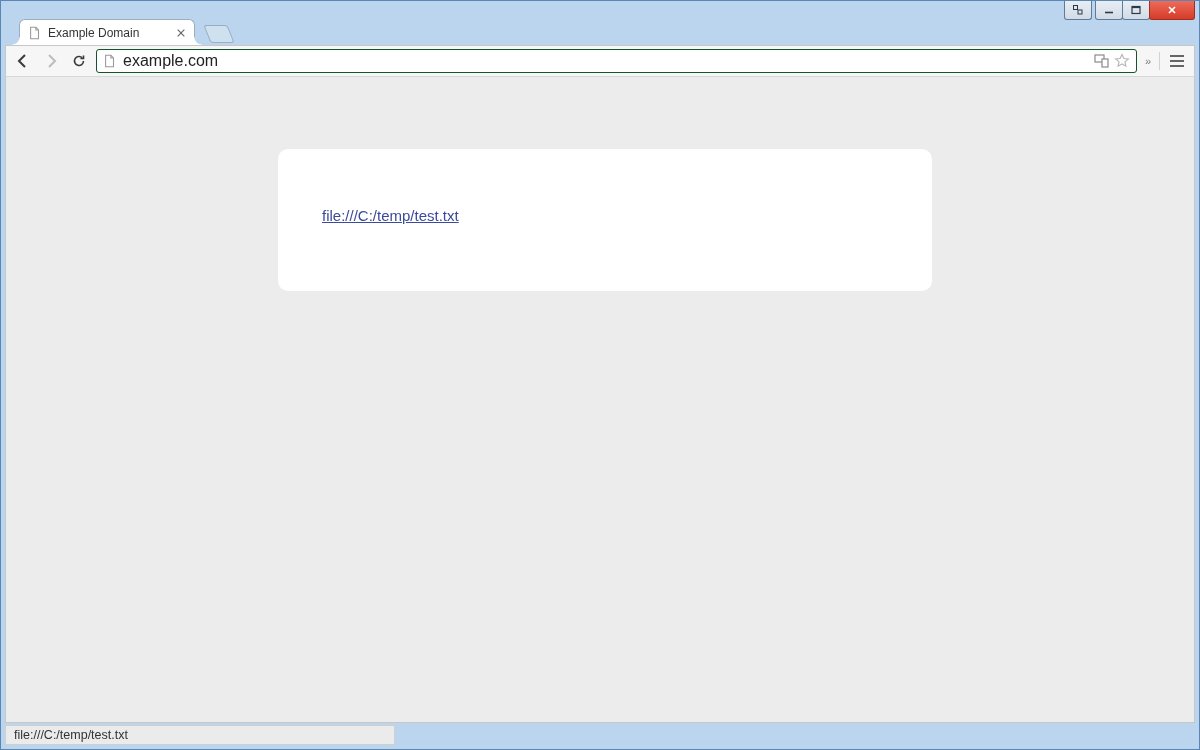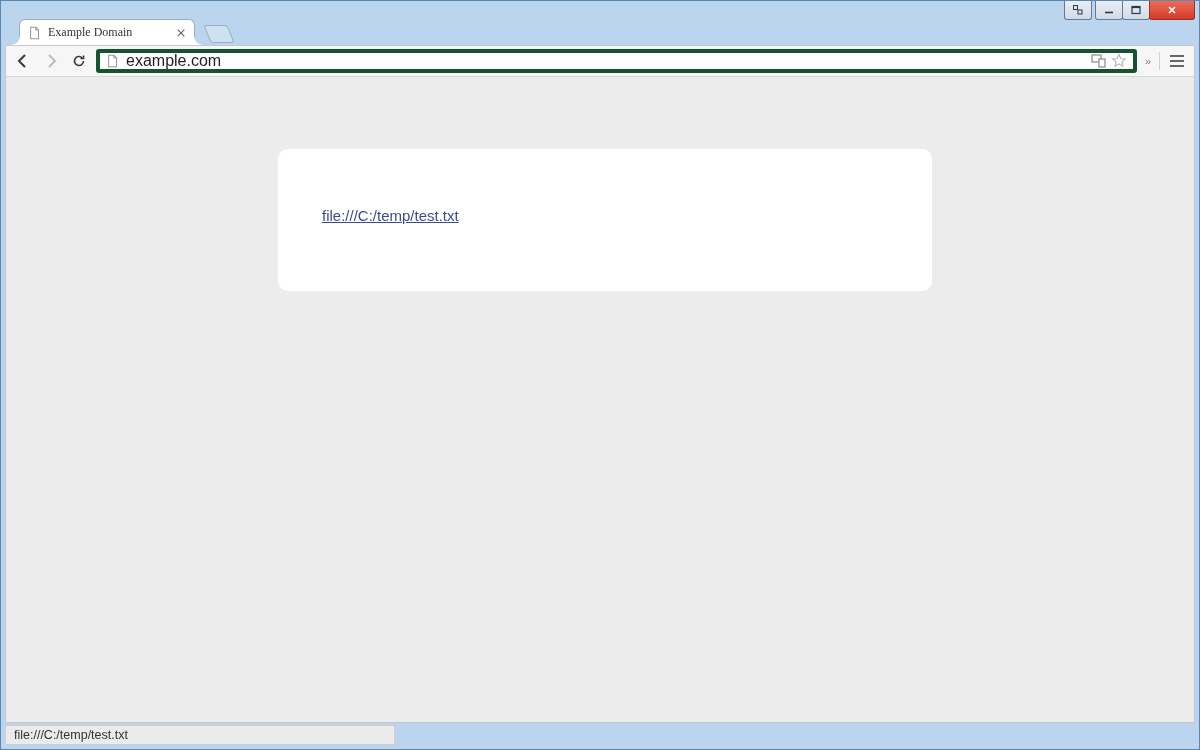--- a/index.html
+++ b/index.html
@@ -7,34 +7,34 @@
   body { background: #bad5ed; border: 1px solid #5a86b3; position: relative; }
 
   
   .window-controls { position: absolute; top: 0; right: 4px; display: flex; height: 20px; }
   .win-btn { width: 28px; height: 19px; border: 1px solid #5f7b9a; border-top: none; background: linear-gradient(#e9eef4,#d2dbe6); display:flex; align-items:center; justify-content:center; font-size:11px; color:#2b3a4a; border-radius: 0 0 3px 3px; margin-left:-1px; }
   .win-btn.close { width: 46px; background: linear-gradient(#ef6b5a,#d43c28); border-color:#a12e1f; color:#fff; }
   .win-btn.extra { margin-right: 4px; }
   .win-btn svg { width:10px; height:10px; }
 
   
-  .tab-strip { position: absolute; top: 18px; left: 18px; right: 6px; height: 26px; display:flex; align-items:flex-end;font-family:Liberation Serif, serif; }
+  .tab-strip { position: absolute; top: 18px; left: 18px; right: 6px; height: 26px; display:flex; align-items:flex-end; }
   .tab { position: relative; height: 26px; min-width: 176px; background: #fff; border: 1px solid #9aaec2; border-bottom: none; border-radius: 6px 6px 0 0; display:flex; align-items:center; padding: 0 22px 0 8px; font-size: 12px; color:#333; }
   .tab::before { content:""; position:absolute; left:-8px; bottom:0; width:8px; height:8px; background: radial-gradient(circle at 0 0,transparent 7px,#fff 8px); }
   .tab::after  { content:""; position:absolute; right:-8px; bottom:0; width:8px; height:8px; background: radial-gradient(circle at 8px 0,transparent 7px,#fff 8px); }
   .tab .favicon { width:14px; height:14px; margin-right:6px; }
   .tab .close-x { position:absolute; right:6px; top:6px; width:14px; height:14px; display:flex; align-items:center; justify-content:center; color:#5a5a5a; font-size:13px; }
   .new-tab { width:24px; height:18px; margin-left:12px; margin-bottom:2px; background:#cfe0ef; border:1px solid #9aaec2; transform: skewX(22deg); border-radius:3px; }
 
   
   .toolbar { position:absolute; top:44px; left:4px; right:4px; height:32px; background:#f6f6f6; border:1px solid #c7c7c7; border-bottom:1px solid #d7d7d7; display:flex; align-items:center; padding: 0 6px; gap:6px; }
   .tbtn { width:22px; height:22px; display:flex; align-items:center; justify-content:center; color:#555; border-radius:3px; }
   .tbtn.disabled { color:#b5b5b5; }
   .tbtn svg { width:16px; height:16px; }
-  .omnibox { flex:1; height:24px; background:#fff; border:4px solid #14532d; border-radius:3px; display:flex; align-items:center; padding: 0 6px; gap:6px; }
+  .omnibox { flex:1; height:24px; background:#fff; border:1px solid #14532d; border-radius:3px; display:flex; align-items:center; padding: 0 6px; gap:6px; }
   .omnibox .page-ic { width:14px; height:14px; }
   .omnibox input { flex:1; border:none; outline:none; font-size:16px; color:#222; background:transparent; }
   .omni-right { display:flex; align-items:center; gap:4px; color:#8a8a8a; }
   .omni-right svg { width:16px; height:16px; }
   .menu-btn { width:22px; height:22px; display:flex; flex-direction:column; align-items:center; justify-content:center; gap:3px; }
   .menu-btn span { width:14px; height:2px; background:#666; }
   .chevrons { font-size:11px; color:#7a7a7a; padding:0 2px; }
   .sep { width:1px; height:18px; background:#d2d2d2; }
 
   

